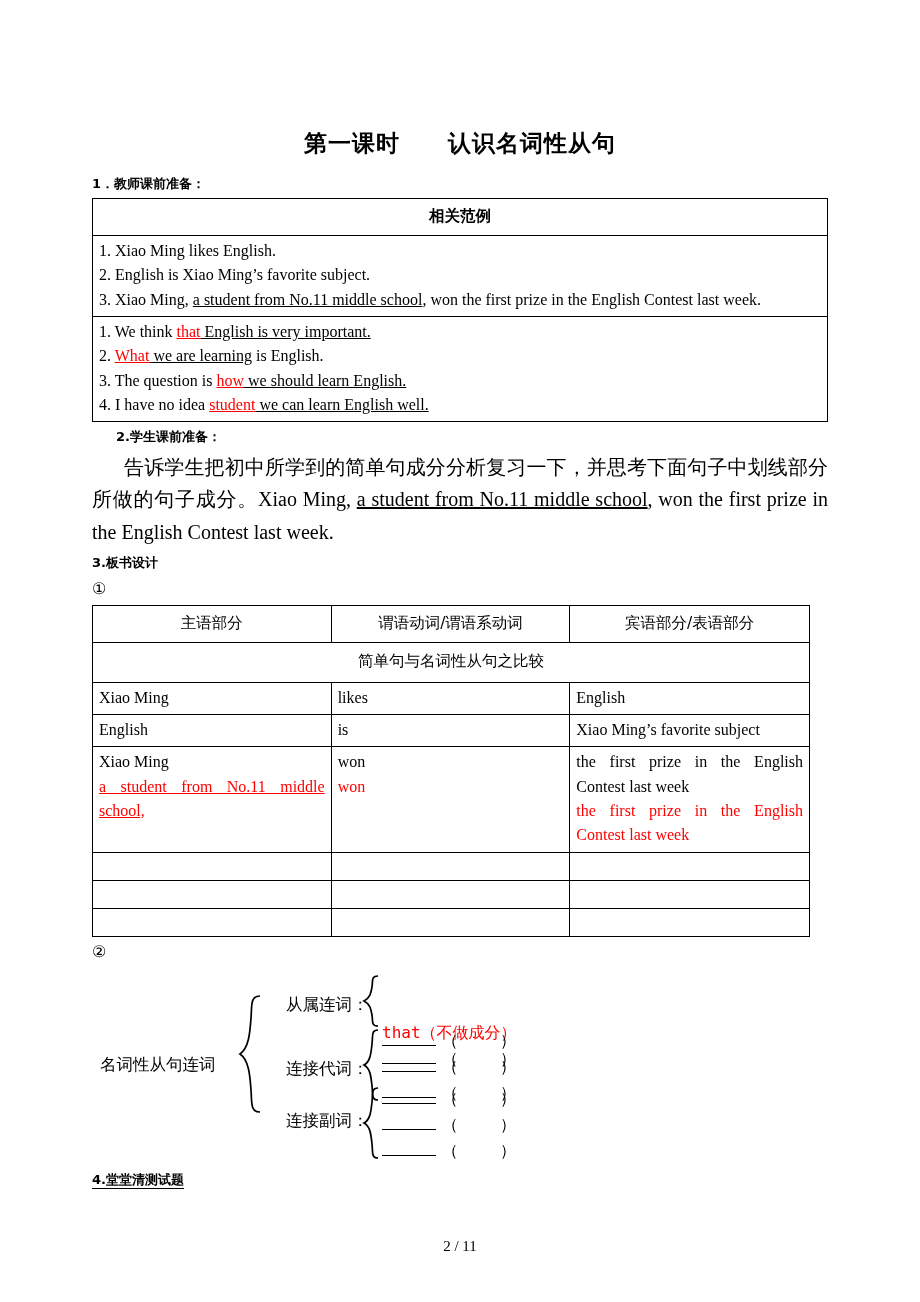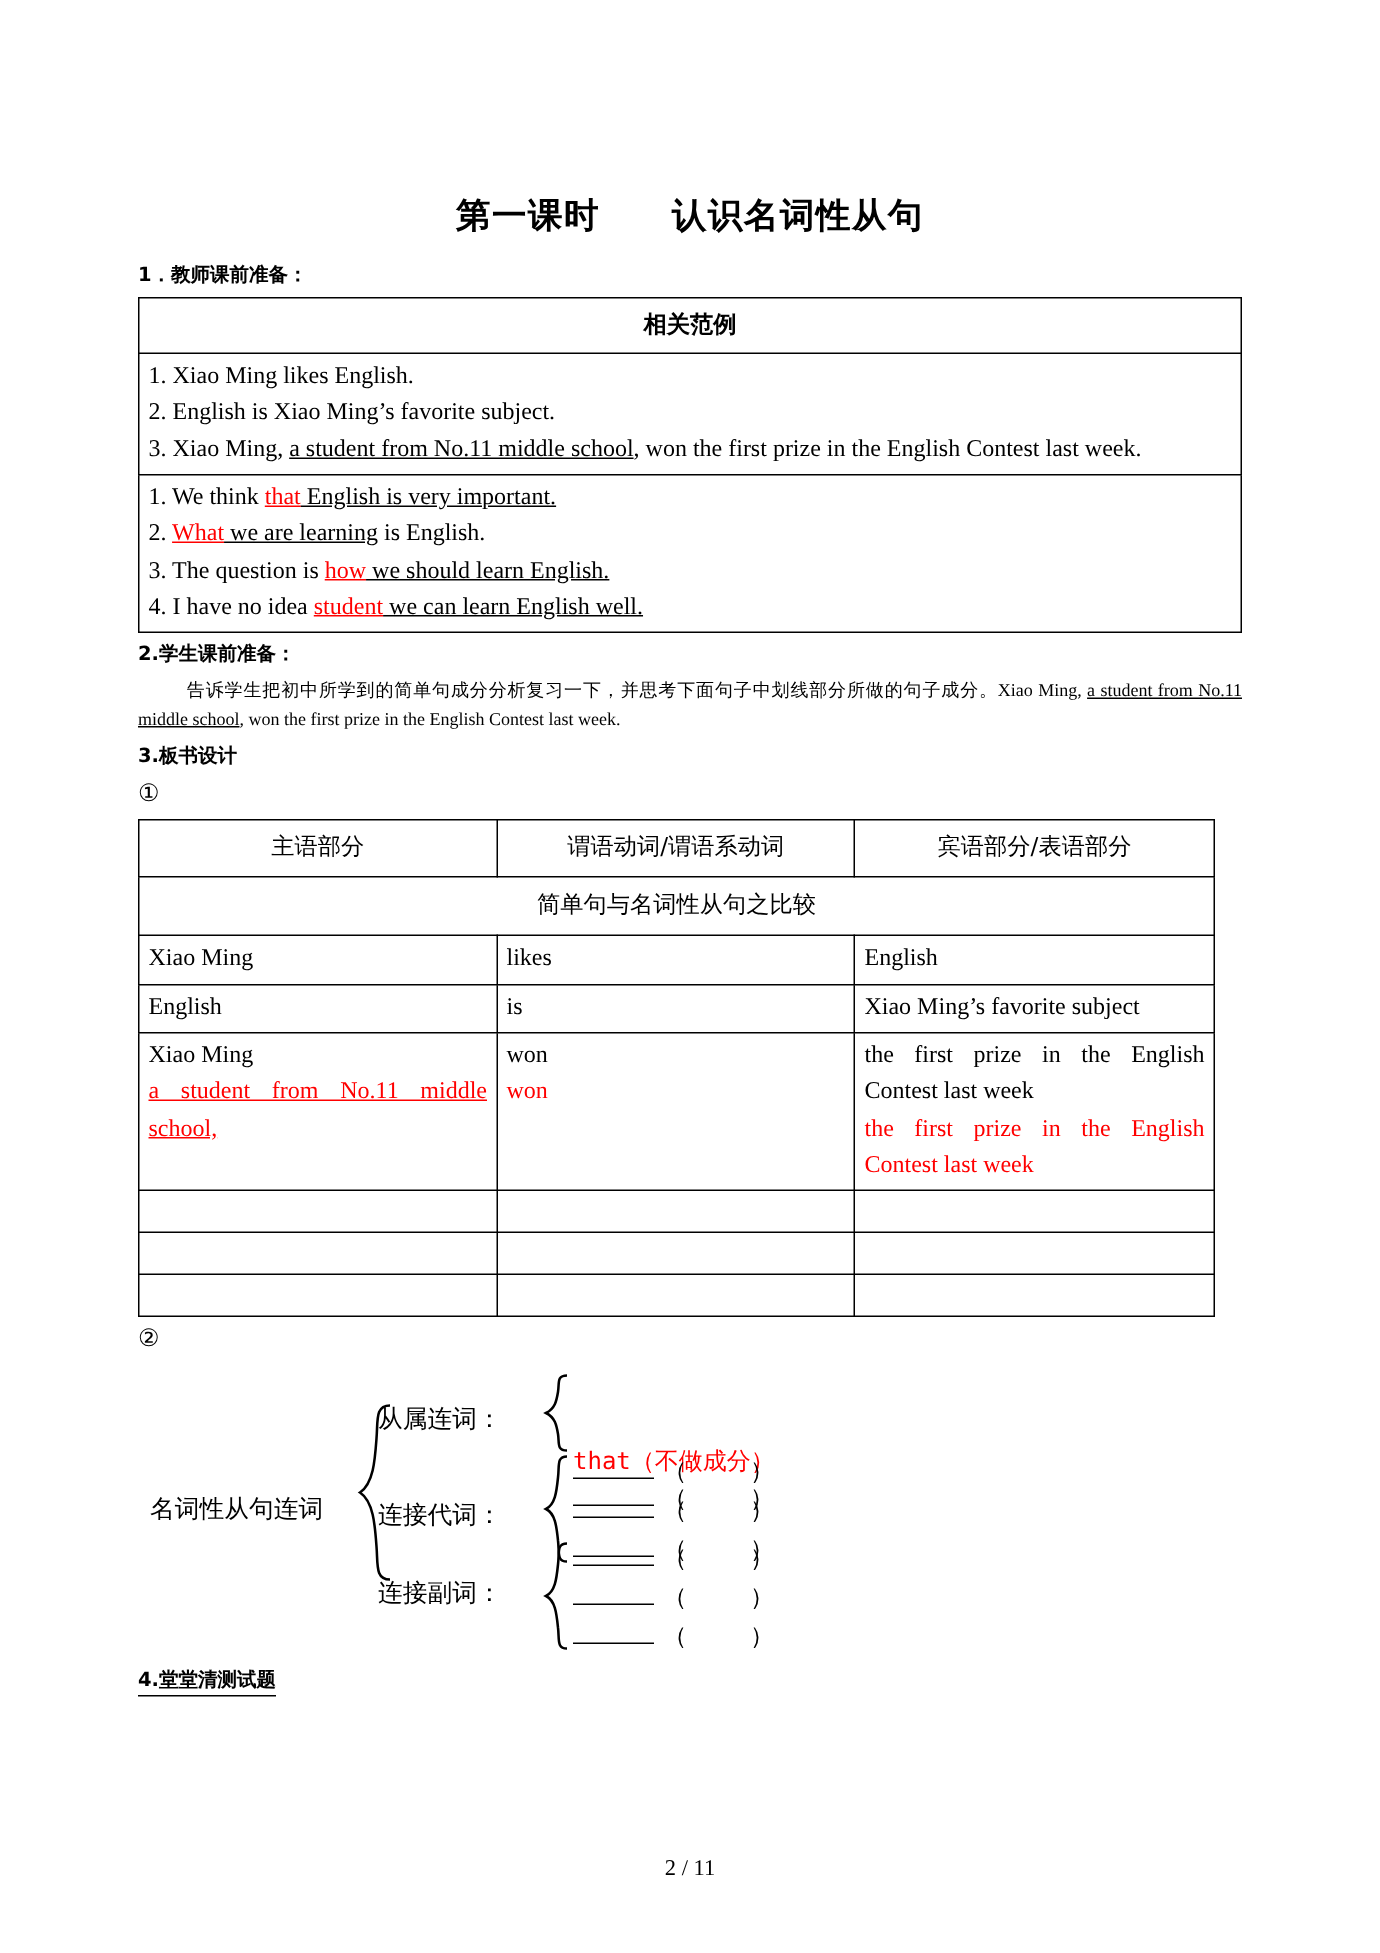--- a/index.html
+++ b/index.html
@@ -89,21 +89,21 @@
 
   .ex-line { display: block; }
   .just { text-align: justify; text-align-last: left; }
 
   .u { text-decoration: underline; }
   .red { color: #ff0000; }
   .red-u { color: #ff0000; text-decoration: underline; }
 
   
   .para {
-    font-size: 12px;
+    font-size: 20px;
     line-height: 1.62;
     text-align: justify;
     text-align-last: left;
     margin: 2px 0 6px 0;
   }
   .para .indent { display: inline-block; width: 32px; }
 
   .circ {
     font-size: 16px;
     line-height: 1.5;
@@ -123,21 +123,21 @@
     top: 84px;
     font-family: "DejaVu Sans", "Liberation Sans", sans-serif;
     font-size: 16.5px;
     white-space: nowrap;
   }
   .dg-cat {
     position: absolute;
     font-family: "DejaVu Sans", "Liberation Sans", sans-serif;
     font-size: 16.5px;
     white-space: nowrap;
-    left: 160px;
+    left: 194px;
   }
   .dg-cat.c1 { top: 24px; }
   .dg-cat.c2 { top: 88px; }
   .dg-cat.c3 { top: 140px; }
 
   .dg-items {
     position: absolute;
     left: 290px;
     white-space: nowrap;
   }
@@ -214,21 +214,21 @@
           <td>
             <span class="ex-line"><span>1. We think </span><span class="red-u">that</span><span class="u"> English is very important.</span></span>
             <span class="ex-line"><span>2. </span><span class="red-u">What</span><span class="u"> we are learning</span><span> is English.</span></span>
             <span class="ex-line"><span>3. The question is </span><span class="red-u">how</span><span class="u"> we should learn English.</span></span>
             <span class="ex-line"><span>4. I have no idea </span><span class="red-u">student</span><span class="u"> we can learn English well.</span></span>
           </td>
         </tr>
       </tbody>
     </table>
 
-    <div class="sec-head" style="margin-top:6px;">2.学生课前准备：</div>
+    <div class="sec-head" style="margin-top:6px;margin-left:24px;">2.学生课前准备：</div>
 
     <p class="para"><span class="indent"></span><span>告诉学生把初中所学到的简单句成分分析复习一下，并思考下面句子中划线部分所做的句子成分。Xiao Ming, </span><span class="u">a student from No.11 middle school</span><span>, won the first prize in the English Contest last week.</span></p>
 
     <div class="sec-head">3.板书设计</div>
     <div class="circ">①</div>
 
     <table class="doc-table t2">
       <colgroup>
         <col style="width:239px">
         <col style="width:239px">

